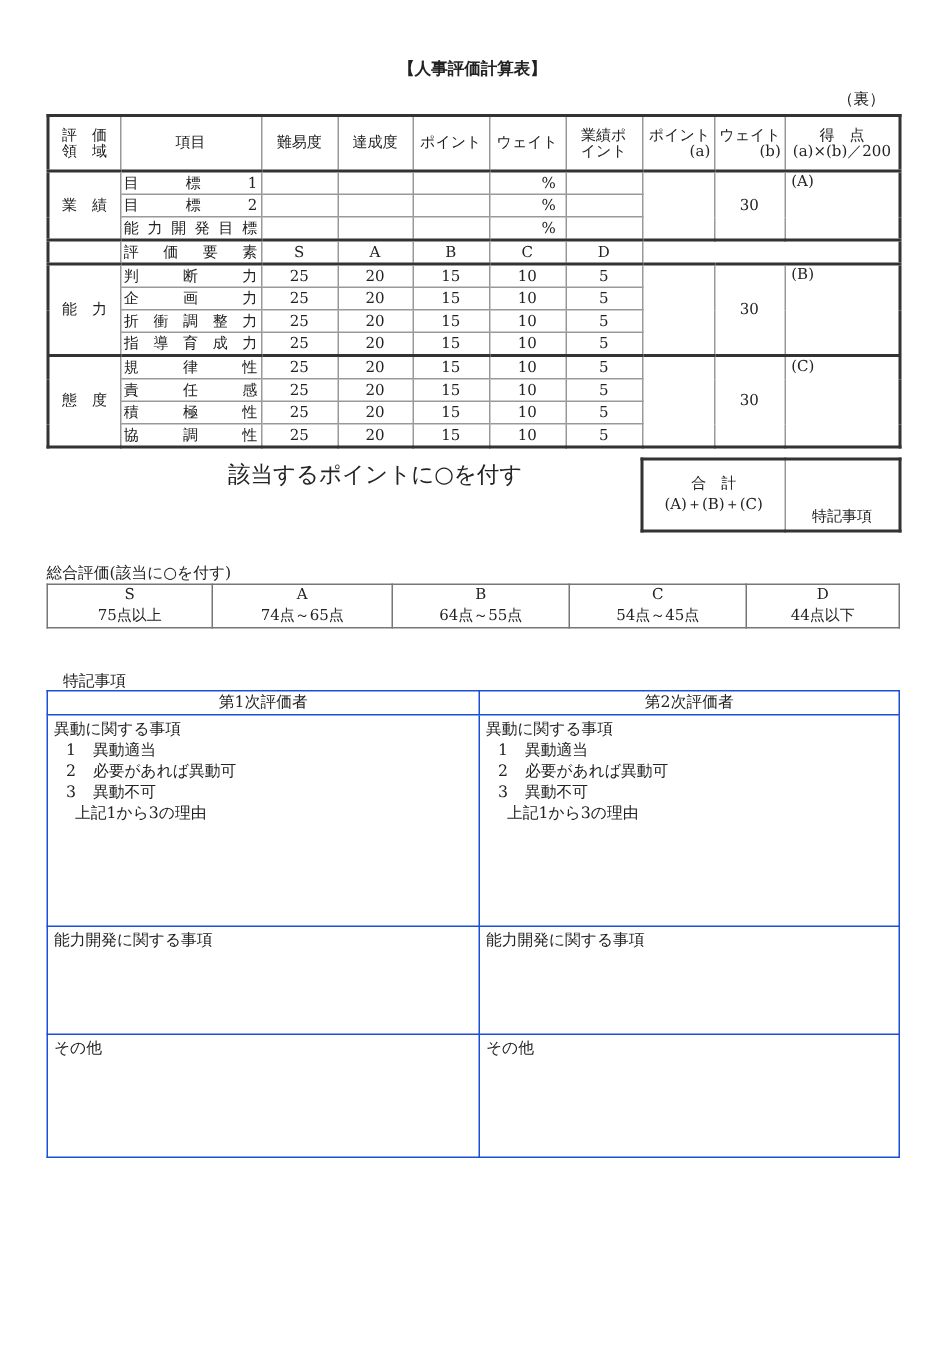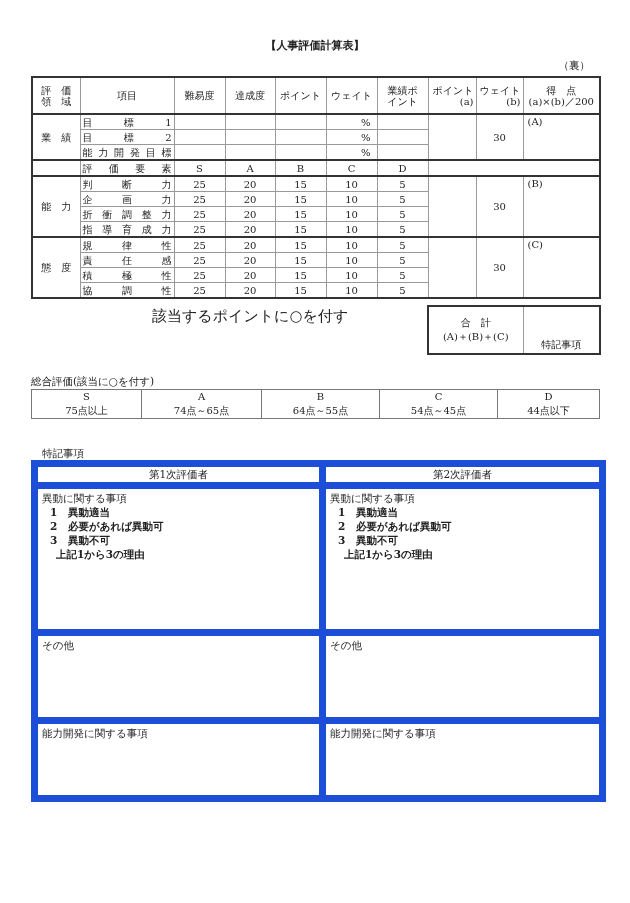--- a/index.html
+++ b/index.html
@@ -18,23 +18,23 @@
   #main td.topleft { vertical-align:top; text-align:left; padding-left:4px; padding-top:1px; }
   .spread { display:flex; justify-content:space-between; padding:0 2px 0 2px; letter-spacing:0; }
   .note { left:152px; top:307px; font-size:15px; }
   #total { left:427px; top:305px; width:172px; border:2px solid #333; }
   #total td { border:1px solid #999; height:43px; font-size:10px; }
   #sogo-label { left:31px; top:375px; font-size:10.5px; }
   #sogo { left:31px; top:389px; width:568px; border:1px solid #666; }
   #sogo td { border:1px solid #777; text-align:center; height:15px; line-height:14px; }
   #tokki-label { left:42px; top:447px; font-size:10.5px; }
   #tokki { left:31px; top:460px; width:568px; border:1px solid #666; }
-  #tokki td { border:7px solid #1d4ed8; vertical-align:top; padding:2px 4px; font-size:10.5px; line-height:14px; }
+  #tokki td { border:1px solid #1d4ed8; vertical-align:top; padding:2px 4px; font-size:10.5px; line-height:14px; }
   #tokki tr.th td { text-align:center; padding:0; height:15px; line-height:15px; vertical-align:middle; }
-  .item { padding-left:8px;font-weight:bold; }
+  .item { padding-left:8px; }
   .item .num { display:inline-block; width:18px; }
 </style>
 </head>
 <body>
 
 <div class="abs title">【人事評価計算表】</div>
 <div class="abs ura">（裏）</div>
 
 <table id="main">
   <colgroup>
@@ -319,21 +319,21 @@
     </td>
     <td>
       <div>異動に関する事項</div>
       <div class="item"><span class="num">1</span><span>異動適当</span></div>
       <div class="item"><span class="num">2</span><span>必要があれば異動可</span></div>
       <div class="item"><span class="num">3</span><span>異動不可</span></div>
       <div class="item" style="padding-left:14px">上記1から3の理由</div>
     </td>
   </tr>
   <tr>
+    <td style="height:67px"><span>能力開発に関する事項</span></td>
+    <td><span>能力開発に関する事項</span></td>
+  </tr>
+  <tr>
     <td style="height:77px"><span>その他</span></td>
     <td><span>その他</span></td>
   </tr>
-  <tr>
-    <td style="height:67px"><span>能力開発に関する事項</span></td>
-    <td><span>能力開発に関する事項</span></td>
-  </tr>
 </tbody>
   </table>
 
 </body></html>

